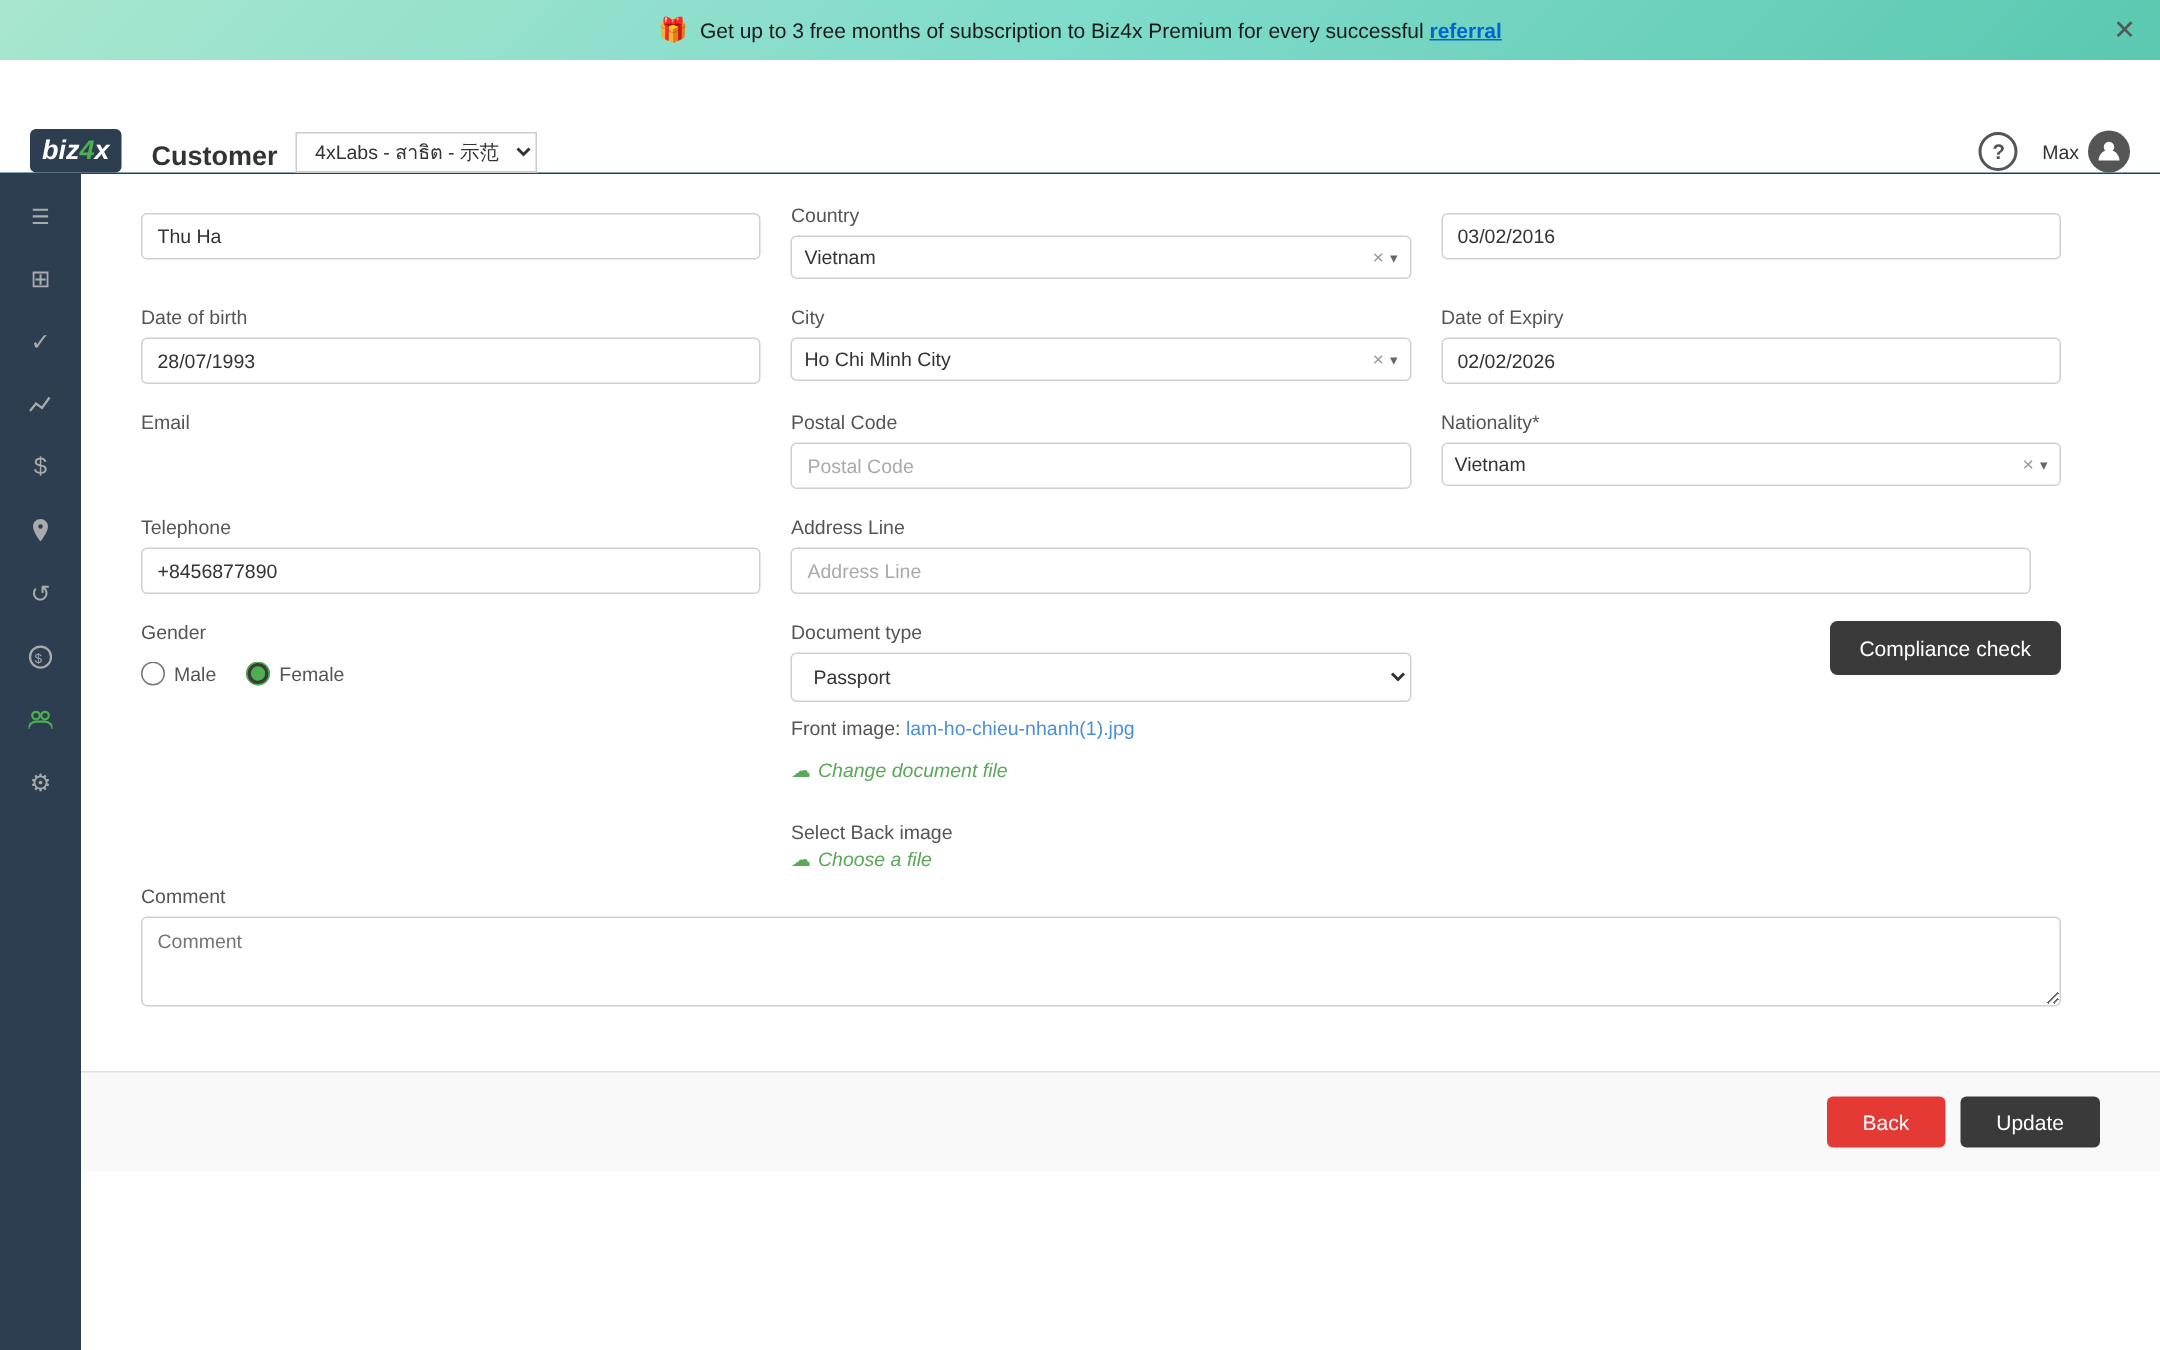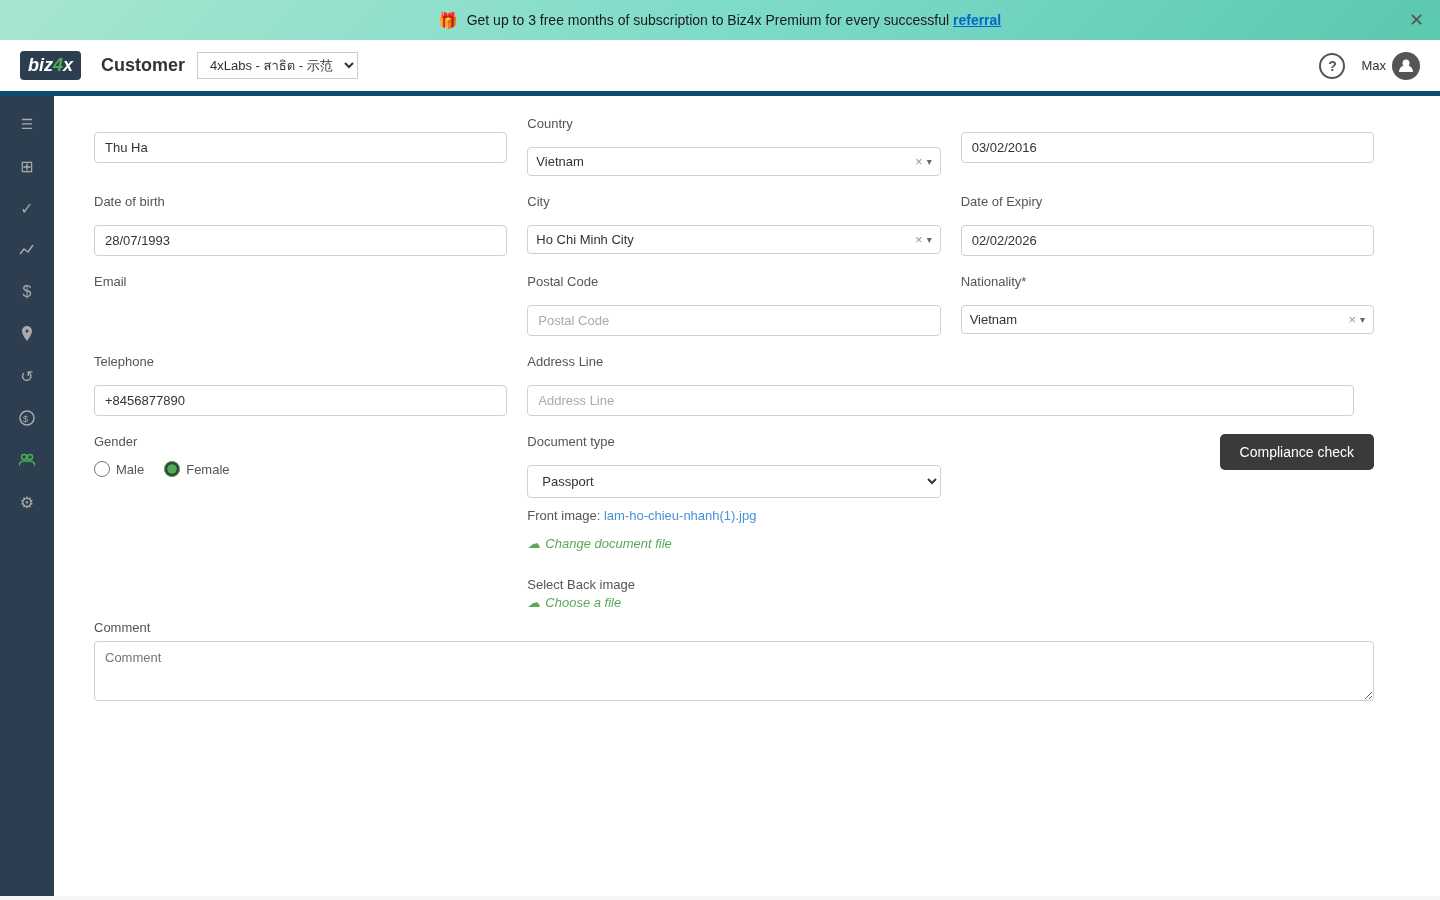--- a/index.html
+++ b/index.html
@@ -26,25 +26,25 @@
       font-size: 18px;
       color: #555;
       background: none;
       border: none;
     }
     .gift-icon { margin-right: 8px; font-size: 16px; }
 
     
     .header {
       background: #fff;
-      border-bottom: 5px solid #0c4a6e;
-      display: flex;
-      align-items: center;
+      border-bottom: 1px solid #0c4a6e;
+      display: flex;
+      align-items: flex-end;
       padding: 0 20px;
-      height: 56px;
+      height: 76px;
       position: relative;
     }
     .logo {
       display: flex;
       align-items: center;
       margin-right: 20px;
     }
     .logo-box {
       background: #2c3e50;
       color: #fff;
@@ -130,21 +130,21 @@
       max-width: 1360px;
     }
 
     
     .form-row {
       display: grid;
       grid-template-columns: 1fr 1fr 1fr;
       gap: 20px;
       margin-bottom: 18px;
     }
-    .form-group { display: flex; flex-direction: column; gap: 16px; }
+    .form-group { display: flex; flex-direction: column; gap: 6px; }
     .form-group label { font-size: 13px; color: #555; font-weight: 500; }
     .form-group input[type="text"],
     .form-group input[type="email"],
     .form-group input[type="tel"] {
       border: 1px solid #d0d0d0;
       border-radius: 4px;
       padding: 7px 10px;
       font-size: 13px;
       color: #333;
       background: #fff;
@@ -446,14 +446,18 @@
         </div>
       </div>
 
       <div class="comment-section">
         <label>Comment</label>
         <textarea placeholder="Comment" style=""></textarea>
       </div>
 
     </div>
 
+    <div class="footer-actions">
+      <button class="btn-back">Back</button>
+      <button class="btn-update">Update</button>
+    </div>
   </div>
 </div>
 
 </body></html>

